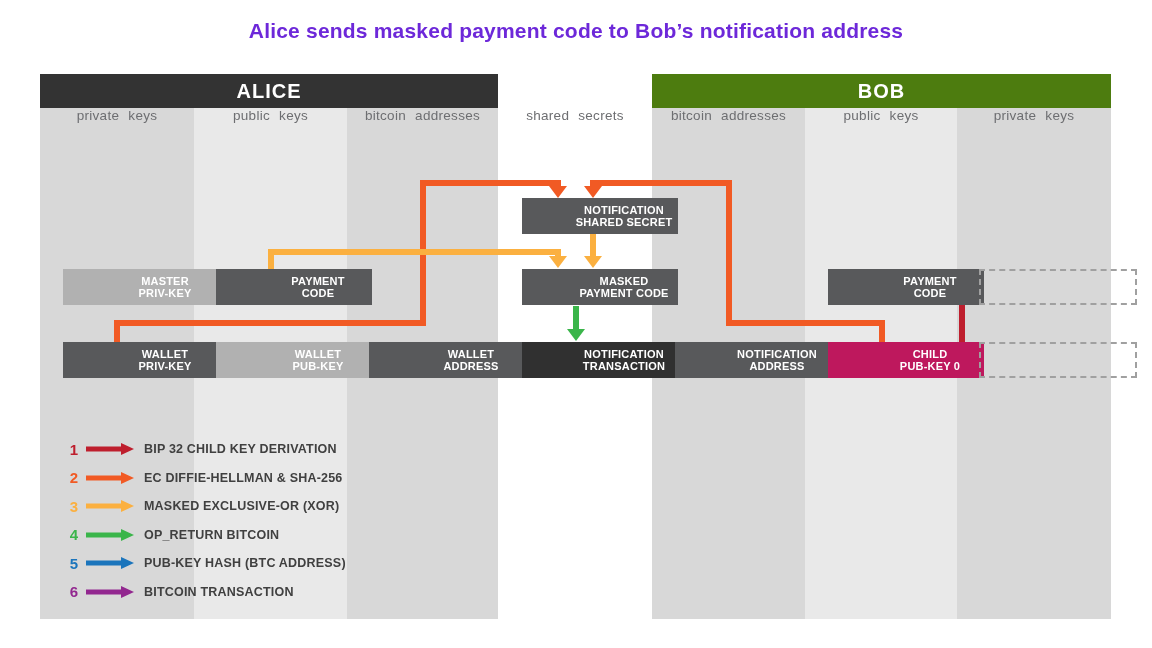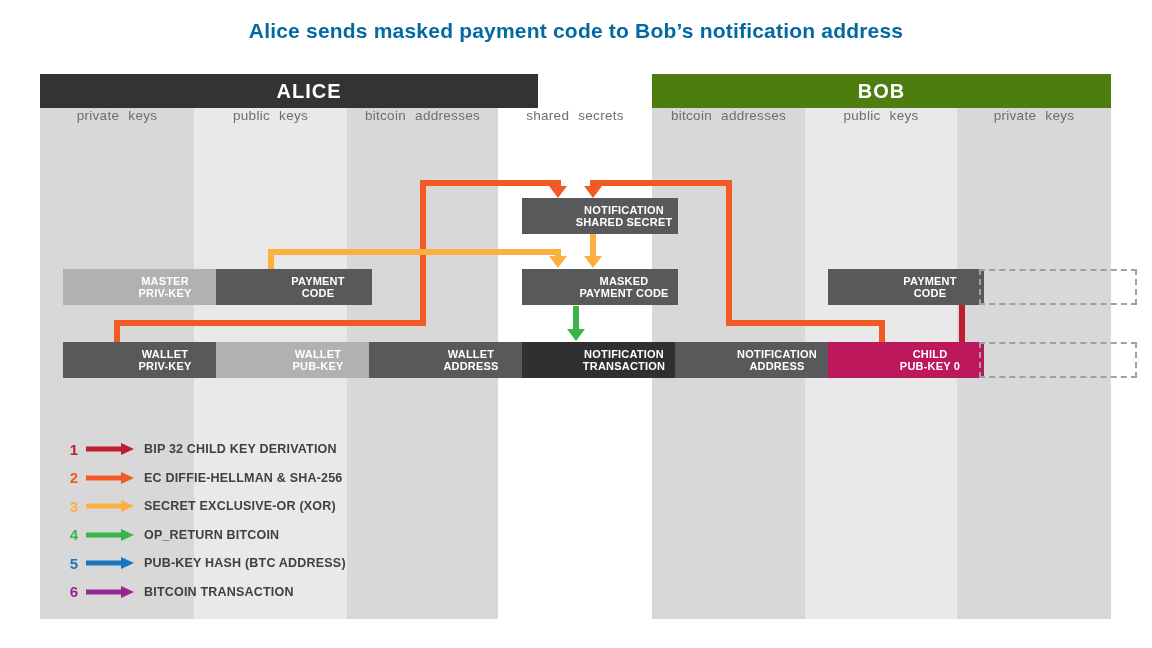--- a/index.html
+++ b/index.html
@@ -2,21 +2,21 @@
 <html><head>
 <meta charset="utf-8">
 <style>
   html,body{margin:0;padding:0;background:#ffffff;}
   #stage{
     position:relative;width:1152px;height:648px;background:#ffffff;overflow:hidden;
     font-family:"Liberation Sans", sans-serif;
   }
   .title{
     position:absolute;left:0;top:19px;width:1152px;text-align:center;
-    font-size:21px;font-weight:700;color:#0369a1;letter-spacing:0.2px;
+    font-size:21px;font-weight:700;color:#6d28d9;letter-spacing:0.2px;
   }
   .panel-header{
     position:absolute;top:74px;height:34px;color:#ffffff;
     font-size:20px;font-weight:700;letter-spacing:1px;text-align:center;line-height:34px;
   }
   .col{position:absolute;top:108px;height:511px;}
   .col-label{
     position:absolute;top:108px;height:18px;text-align:center;
     font-size:13.5px;color:#6d6e71;word-spacing:5px;letter-spacing:0.3px;
   }
@@ -50,21 +50,21 @@
 
   <div class="title">Alice sends masked payment code to Bob’s notification address</div>
 
   <div class="col" style="left: 40px; width: 154px; background-color: rgb(216, 216, 216);"></div>
   <div class="col" style="left: 194px; width: 153px; background-color: rgb(233, 233, 233);"></div>
   <div class="col" style="left: 347px; width: 151px; background-color: rgb(216, 216, 216);"></div>
   <div class="col" style="left: 652px; width: 153px; background-color: rgb(216, 216, 216);"></div>
   <div class="col" style="left: 805px; width: 152px; background-color: rgb(233, 233, 233);"></div>
   <div class="col" style="left: 957px; width: 154px; background-color: rgb(216, 216, 216);"></div>
 
-  <div class="panel-header" style="left: 40px; width: 458px; background-color: rgb(51, 51, 51); padding-left: 40px;">ALICE</div>
+  <div class="panel-header" style="left: 40px; width: 458px; background-color: rgb(51, 51, 51);">ALICE</div>
   <div class="panel-header" style="left: 652px; width: 459px; background-color: #4d7c0f;">BOB</div>
 
   <div class="col-label" style="left:40px;width:154px">private keys</div>
   <div class="col-label" style="left:194px;width:153px">public keys</div>
   <div class="col-label" style="left:347px;width:151px">bitcoin addresses</div>
   <div class="col-label" style="left:498px;width:154px">shared secrets</div>
   <div class="col-label" style="left:652px;width:153px">bitcoin addresses</div>
   <div class="col-label" style="left:805px;width:152px">public keys</div>
   <div class="col-label" style="left:957px;width:154px">private keys</div>
 
@@ -165,21 +165,21 @@
       <span class="legend-label">EC DIFFIE-HELLMAN &amp; SHA-256</span>
     </div>
     <div class="legend-row">
       <span class="legend-num" style="color: rgb(251, 176, 64);">3</span>
       <span class="legend-arrow">
         <svg width="50" height="14">
             <line x1="1" y1="7" x2="37" y2="7" stroke-width="5" stroke="#fbb040"></line>
             <polygon points="36,1 36,13 49,7" fill="#fbb040"></polygon>
           </svg>
       </span>
-      <span class="legend-label">SECRET EXCLUSIVE-OR (XOR)</span>
+      <span class="legend-label">MASKED EXCLUSIVE-OR (XOR)</span>
     </div>
     <div class="legend-row">
       <span class="legend-num" style="color: rgb(58, 181, 74);">4</span>
       <span class="legend-arrow">
         <svg width="50" height="14">
             <line x1="1" y1="7" x2="37" y2="7" stroke-width="5" stroke="#3ab54a"></line>
             <polygon points="36,1 36,13 49,7" fill="#3ab54a"></polygon>
           </svg>
       </span>
       <span class="legend-label">OP_RETURN BITCOIN</span>

